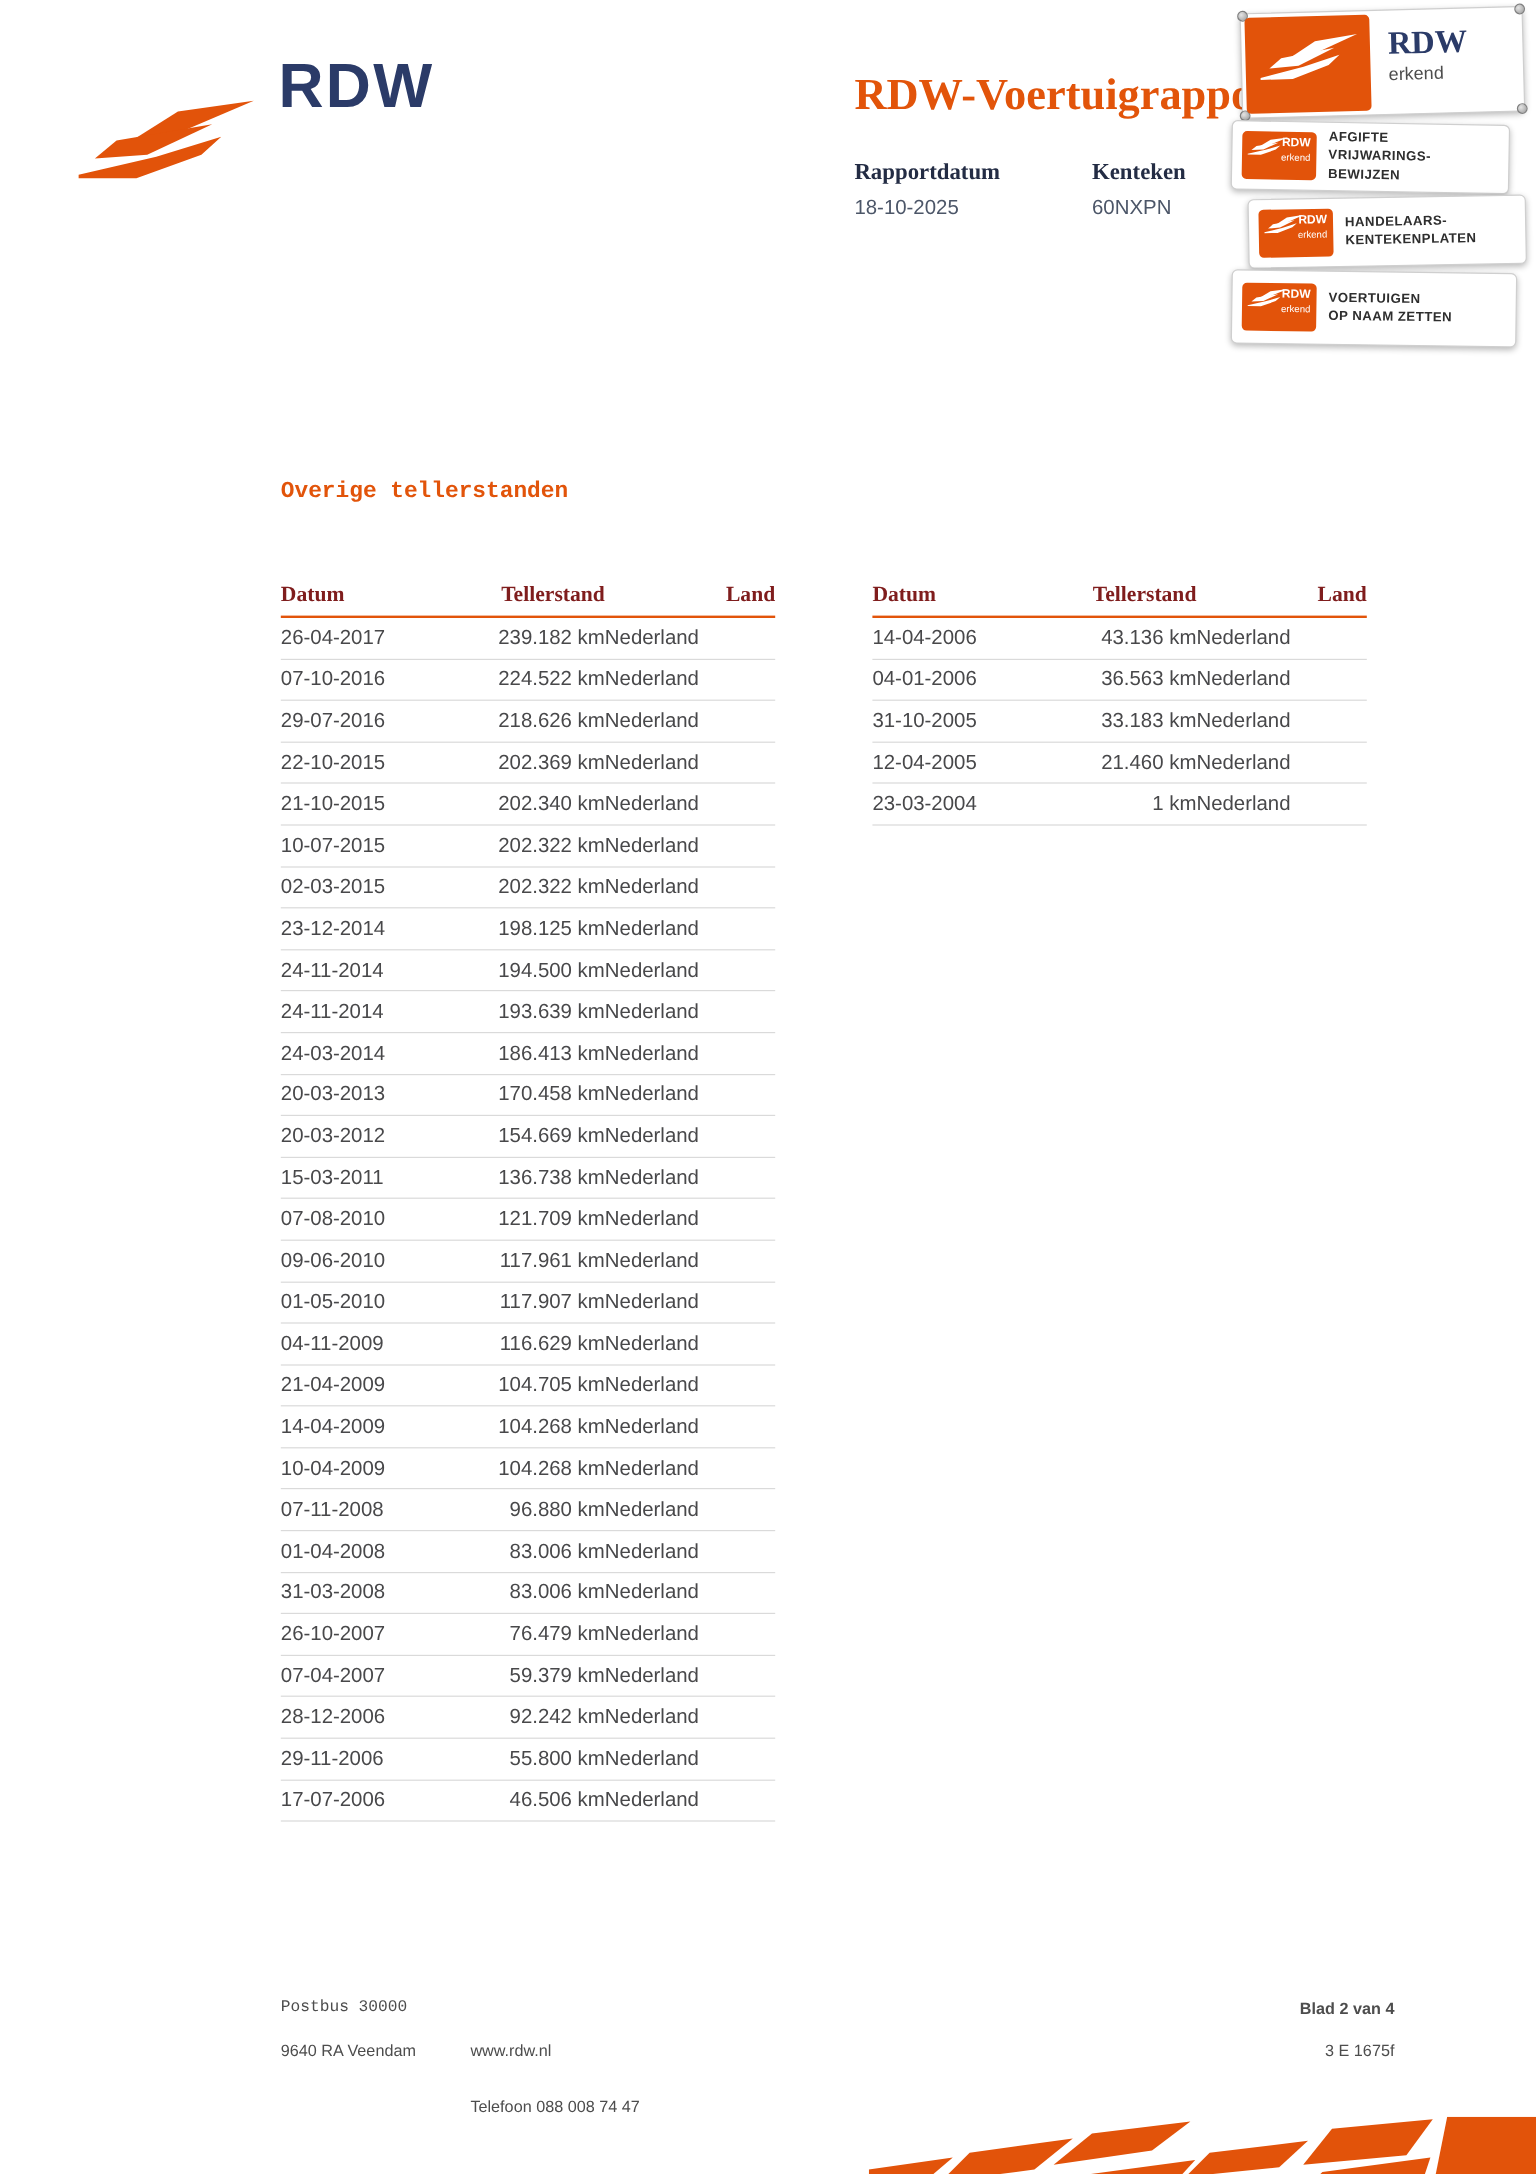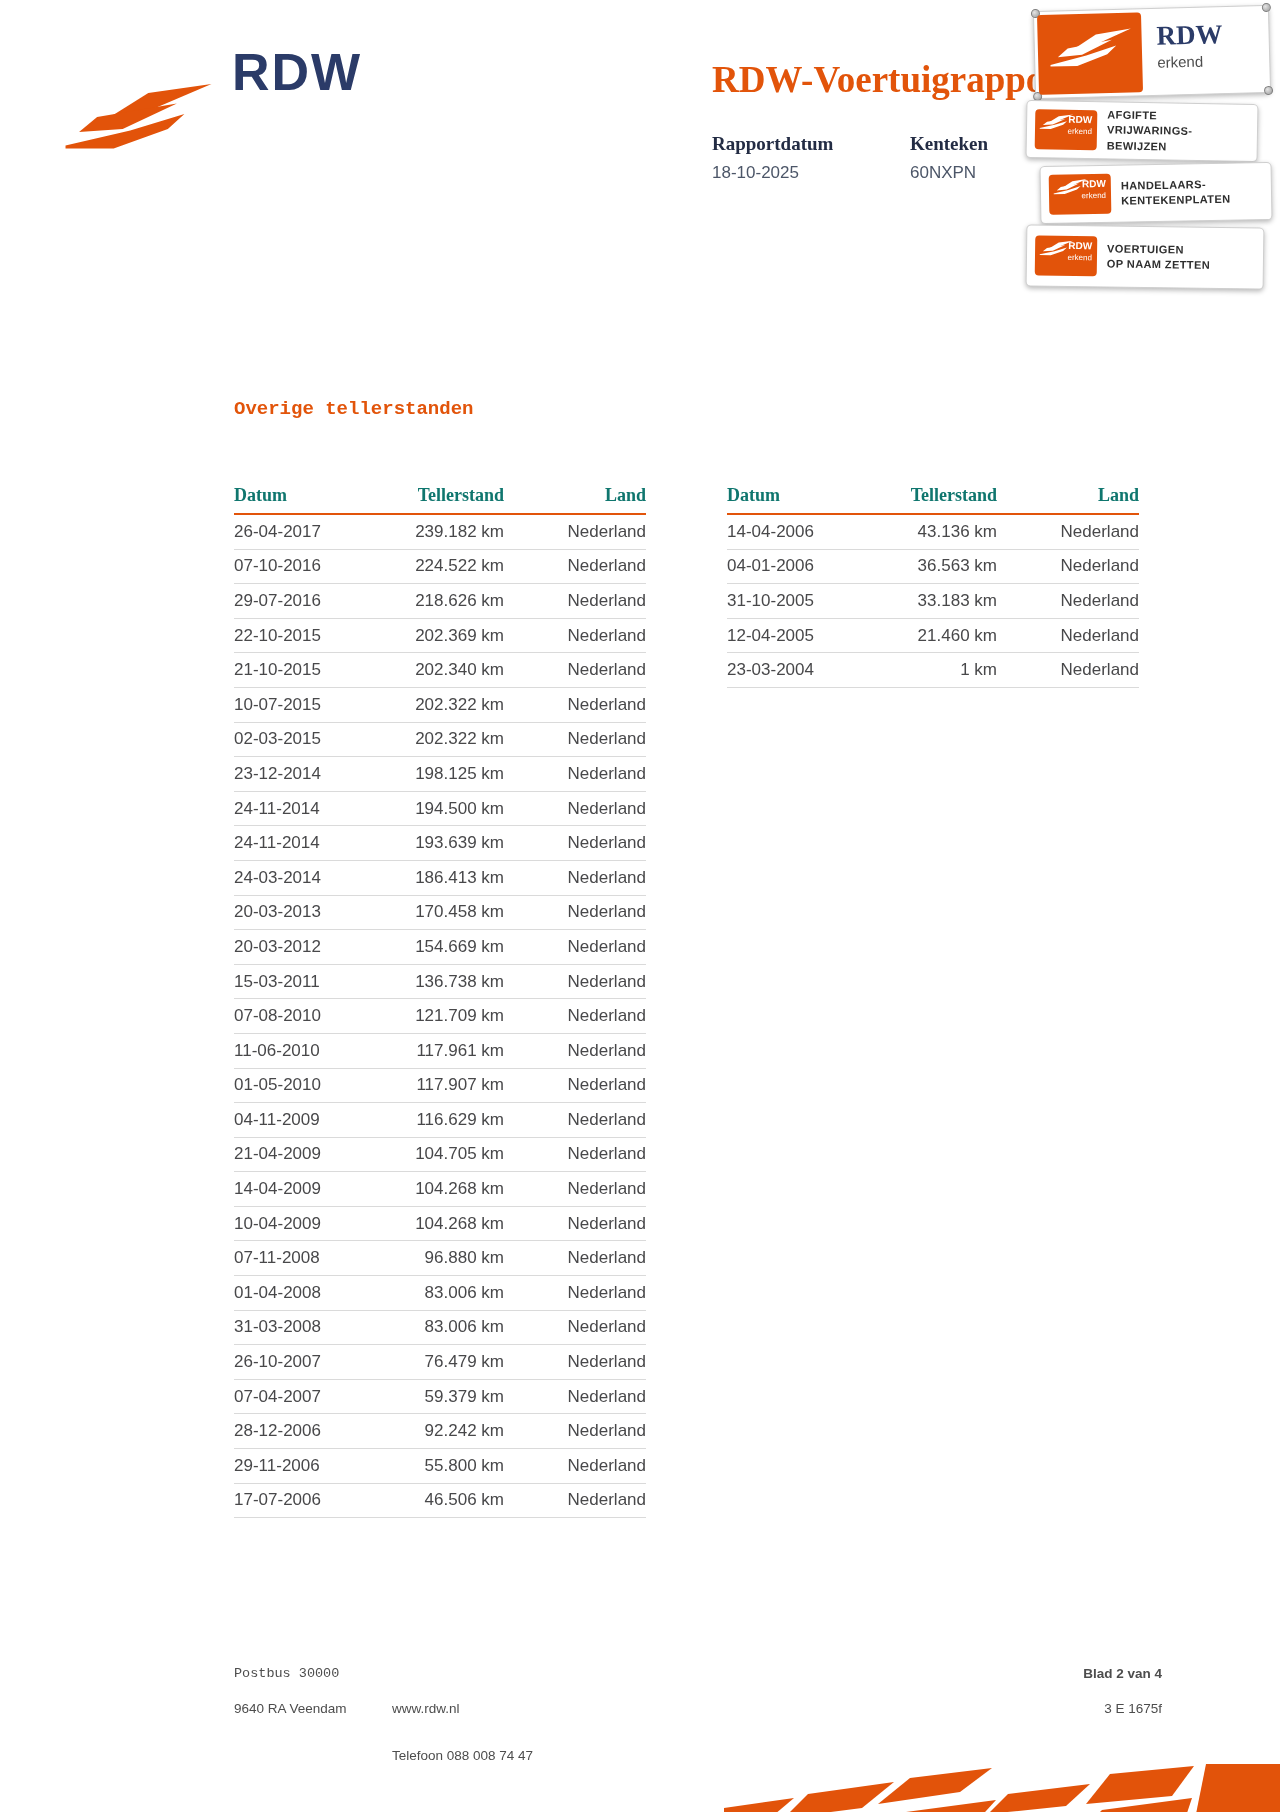--- a/index.html
+++ b/index.html
@@ -85,28 +85,28 @@
     font-family:Liberation Mono, monospace;
     font-weight:bold; font-size:19px; color:#e2540a;
   }
   .tbl { position:absolute; top:483px; width:412px; }
   .tbl-left  { left:234px; }
   .tbl-right { left:727px; }
   .thead {
     display:flex; align-items:flex-end; padding:2px 0 7px 0;
     border-bottom:2px solid #e2540a;
     font-family:"Liberation Serif","DejaVu Serif",serif;
-    font-weight:bold; font-size:18px; color:#0f766e;
+    font-weight:bold; font-size:18px; color:#7f1d1d;
   }
   .hc0 { width:150px; } .hc1 { width:120px; text-align:right; } .hc2 { width:142px; text-align:right; }
   .trow {
     display:flex; align-items:center; height:34.6px;
     border-bottom:1px solid #dadada; font-size:17px; color:#48484a;
   }
-  .tc0 { width:150px; } .tc1 { width:120px; text-align:right; } .tc2 { width:142px; text-align:right; }
+  .tc0 { width:150px; } .tc1 { width:120px; text-align:right; } .tc2 { width:142px; }
 
   
   .footer-item { position:absolute; font-size:13.5px; color:#4d4d4d; z-index:2; }
   .f-addr1 { left:234px; top:1666px;font-family:Liberation Mono, monospace; }
   .f-addr2 { left:234px; top:1701px; }
   .f-phone { left:392px; top:1748px; }
   .f-web   { left:392px; top:1701px; }
   .f-page  { left:942px; top:1666px; width:220px; text-align:right;font-weight:bold; }
   .f-code  { left:942px; top:1701px; width:220px; text-align:right; }
 
@@ -274,21 +274,21 @@
           <div class="tc0">15-03-2011</div>
           <div class="tc1">136.738 km</div>
           <div class="tc2">Nederland</div>
         </div>
         <div class="trow">
           <div class="tc0">07-08-2010</div>
           <div class="tc1">121.709 km</div>
           <div class="tc2">Nederland</div>
         </div>
         <div class="trow">
-          <div class="tc0">11-06-2010</div>
+          <div class="tc0">09-06-2010</div>
           <div class="tc1">117.961 km</div>
           <div class="tc2">Nederland</div>
         </div>
         <div class="trow">
           <div class="tc0">01-05-2010</div>
           <div class="tc1">117.907 km</div>
           <div class="tc2">Nederland</div>
         </div>
         <div class="trow">
           <div class="tc0">04-11-2009</div>

